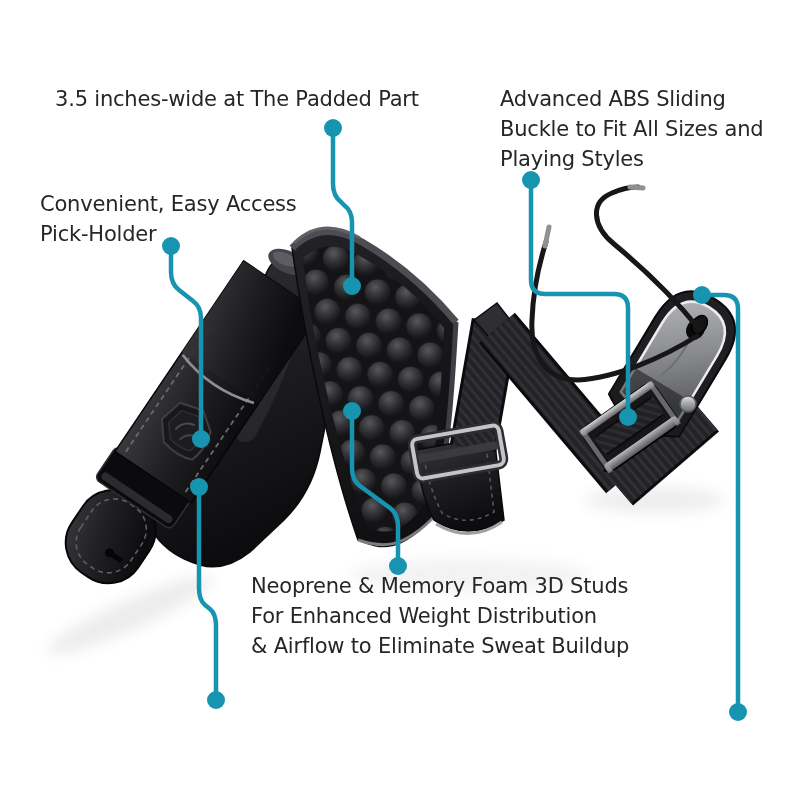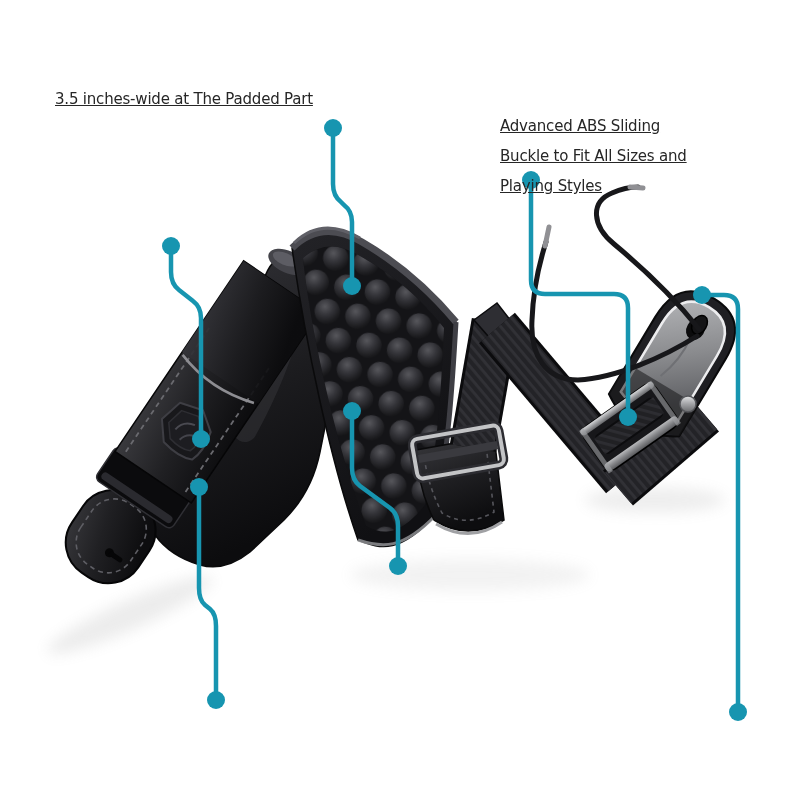--- a/index.html
+++ b/index.html
@@ -2,22 +2,22 @@
 <html style="--accent: #1795B0;"><head>
 <meta charset="utf-8">
 <style>
   html,body{margin:0;padding:0;background:#fff;}
   .stage{
     position:relative;width:800px;height:800px;background:#ffffff;overflow:hidden;
     font-family:"DejaVu Sans","Liberation Sans",sans-serif;
   }
   .stage svg{position:absolute;left:0;top:0;}
   .callout-label{
-    position:absolute;white-space:pre;font-size:15px;line-height:30px;
-    letter-spacing:-0.2px;color:#262626;font-weight:500;text-decoration:underline;
+    position:absolute;white-space:pre;font-size:21px;line-height:30px;
+    letter-spacing:-0.2px;color:#262626;font-weight:500;
   }
   .callout-line{stroke:var(--accent,#1795B0);stroke-width:4.5;fill:none;stroke-linecap:round;stroke-linejoin:round;}
   .callout-dot{fill:var(--accent,#1795B0);}
 </style>
 </head>
 <body>
 
 <div class="stage">
 
   <svg width="800" height="800" viewBox="0 0 800 800" role="img">
@@ -190,17 +190,22 @@
       <circle class="callout-dot" cx="199" cy="487" r="9"></circle>
       <circle class="callout-dot" cx="216" cy="700" r="9"></circle>
 
       <path class="callout-line" d="M 702,295 L 724,295 Q 738,295 738,309 V 712"></path>
       <circle class="callout-dot" cx="702" cy="295" r="9"></circle>
       <circle class="callout-dot" cx="738" cy="712" r="9"></circle>
     </g>
   </svg>
 
   <div class="callout-label" style="left: 55px; top: 84px; color: rgb(38, 38, 38);">3.5 inches-wide at The Padded Part</div>
-  <div class="callout-label" style="left: 500px; top: 84px; color: rgb(38, 38, 38); margin-top: 27px;">Advanced ABS Sliding
+  <div class="callout-label" style="left: 40px; top: 189px; color: rgb(38, 38, 38);">Convenient, Easy Access
+Pick-Holder</div>
+  <div class="callout-label" style="left: 500px; top: 84px; color: rgb(38, 38, 38);">Advanced ABS Sliding
 Buckle to Fit All Sizes and
 Playing Styles</div>
+  <div class="callout-label" style="left: 251px; top: 571px; color: rgb(38, 38, 38);">Neoprene &amp; Memory Foam 3D Studs
+For Enhanced Weight Distribution
+&amp; Airflow to Eliminate Sweat Buildup</div>
 
 </div>
 
 </body></html>

